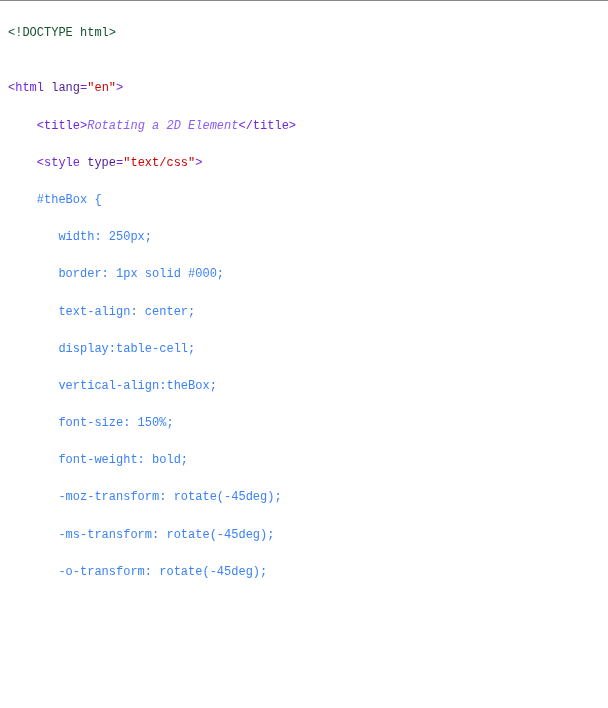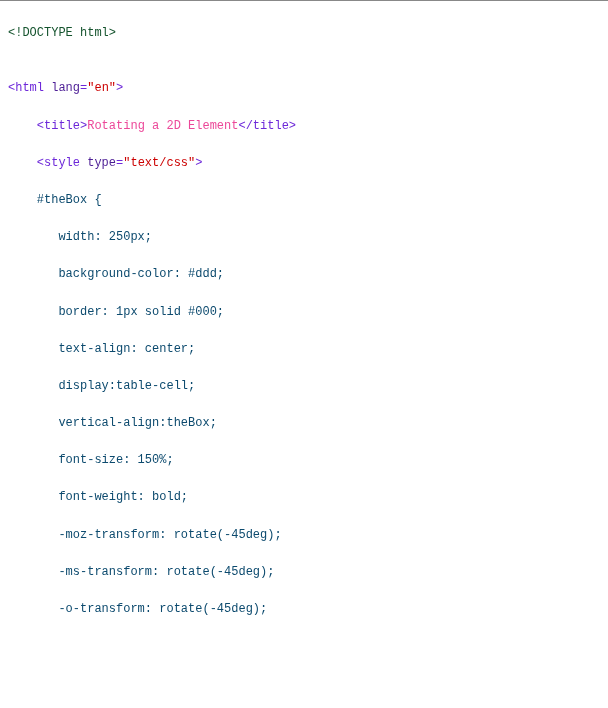--- a/index.html
+++ b/index.html
@@ -19,35 +19,34 @@
     line-height: 1.55;
   }
   .line {
     display: block;
   }
   
   .tag    { color: #6d28d9; }        
   .doctype{ color: #14532d; }        
   .attr   { color: #4c1d95; }        
   .val    { color: #cc0000; }        
-  .txt    { color: #ec4899; }        
-  .css    { color: #0c4a6e; }        
+  .txt    { color: #8b5cf6; font-style: italic; }        
+  .css    { color: #3b82f6; }        
 </style>
 </head>
 <body>
 
 <div class="code-container">
 <span class="line"><span class="doctype">&lt;!DOCTYPE html&gt;</span></span>
 <span class="line"></span>
 <span class="line"><span class="tag">&lt;html </span><span class="attr">lang</span><span class="tag">=</span><span class="val">"en"</span><span class="tag">&gt;</span></span>
 <span class="line"><span class="tag">    &lt;title&gt;</span><span class="txt">Rotating a 2D Element</span><span class="tag">&lt;/title&gt;</span></span>
 <span class="line"><span class="tag">    &lt;style </span><span class="attr">type</span><span class="tag">=</span><span class="val">"text/css"</span><span class="tag">&gt;</span></span>
 <span class="line"><span class="css">    #theBox {</span></span>
 <span class="line"><span class="css">       width: 250px;</span></span>
-<span class="line"><span class="css">       background-color: #ddd;</span></span>
 <span class="line"><span class="css">       border: 1px solid #000;</span></span>
 <span class="line"><span class="css">       text-align: center;</span></span>
 <span class="line"><span class="css">       display:table-cell;</span></span>
 <span class="line"><span class="css">       vertical-align:theBox;</span></span>
 <span class="line"><span class="css">       font-size: 150%;</span></span>
 <span class="line"><span class="css">       font-weight: bold;</span></span>
 <span class="line"><span class="css">       -moz-transform: rotate(-45deg);</span></span>
 <span class="line"><span class="css">       -ms-transform: rotate(-45deg);</span></span>
 <span class="line"><span class="css">       -o-transform: rotate(-45deg);</span></span>
 

